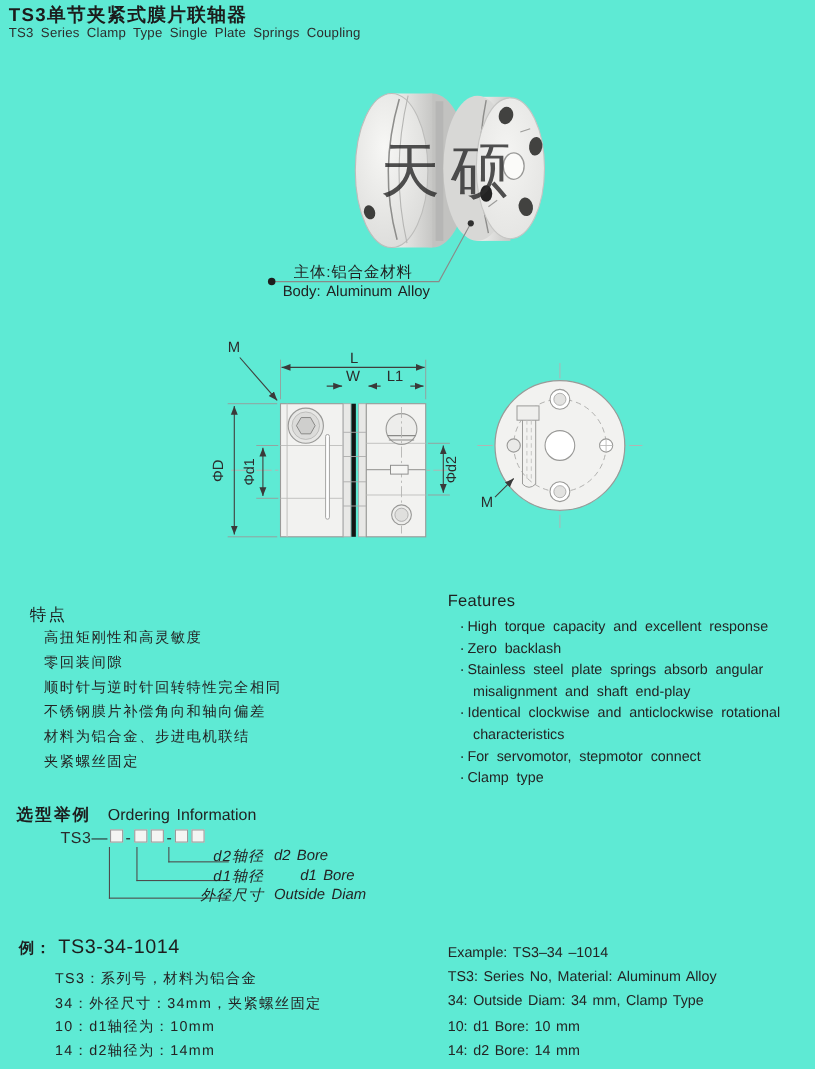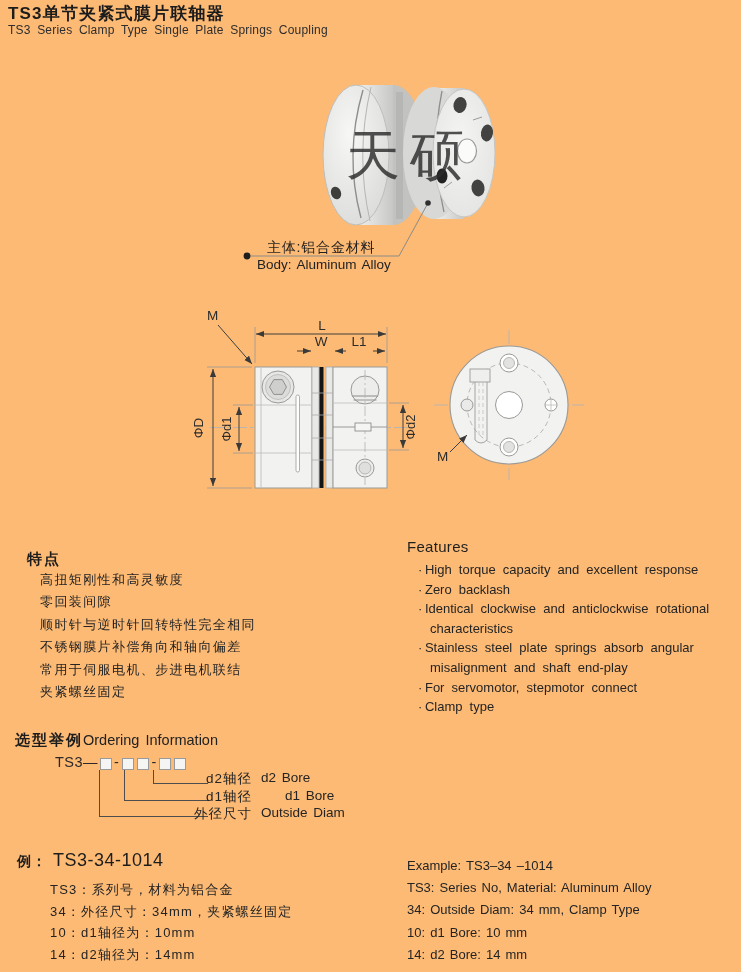--- a/index.html
+++ b/index.html
@@ -1,53 +1,53 @@
 <!DOCTYPE html>
 <html><head>
 <meta charset="utf-8">
 <style>
   html,body{margin:0;padding:0;background:#fff;}
-  .page{position:relative;width:741px;height:972px;background:#fdba74;overflow:hidden;
+  .page{position:relative;width:741px;height:972px;background:#5eead4;overflow:hidden;
         font-family:"Liberation Sans","DejaVu Sans",sans-serif;color:#222;}
   .abs{position:absolute;}
   ul{list-style:none;margin:0;padding:0;}
 
   
   .title-zh{left:8px;top:2px;font-size:17px;font-weight:bold;letter-spacing:1.2px;color:#1c1c1c;}
   .title-en{left:8px;top:23px;font-size:12px;color:#2d2d2d;word-spacing:3px;letter-spacing:.2px;}
 
   
   .product-svg{left:230px;top:60px;}
   .callout-zh{left:267px;top:239px;font-size:14px;letter-spacing:.8px;color:#1f1f1f;}
   .callout-en{left:257px;top:257px;font-size:13.5px;word-spacing:2px;color:#222;}
 
   
   .drawing-svg{left:150px;top:290px;}
   svg text{font-family:"Liberation Sans","DejaVu Sans",sans-serif;fill:#2c2c2c;}
 
   
-  .feat-zh-h{left:15px;top:550px;font-size:15px;font-weight:bold;letter-spacing:2px;color:#1c1c1c;padding-left:12px;}
+  .feat-zh-h{left:15px;top:550px;font-size:15px;font-weight:normal;letter-spacing:2px;color:#1c1c1c;padding-left:12px;}
   .feat-zh-list{left:40px;top:569px;font-size:13px;line-height:22.4px;letter-spacing:1.4px;color:#242424;}
   .feat-en-h{left:407px;top:538px;font-size:15px;color:#1f1f1f;letter-spacing:.3px;}
   .feat-en-list{left:418px;top:560px;width:322px;font-size:13px;line-height:19.6px;word-spacing:3.5px;color:#242424;}
   .feat-en-list li{padding-left:12px;text-indent:-12px;}
   .feat-en-list li::before{content:"\00B7\2009";}
 
   
-  .order-h{left:15px;top:731px;display:flex;align-items:baseline;}
+  .order-h{left:15px;top:731px;display:flex;align-items:baseline;gap:15px;}
   .order-h .zh{font-size:15px;font-weight:bold;letter-spacing:2px;color:#1c1c1c;}
   .order-h .en{font-size:14.5px;color:#222;word-spacing:2px;}
-  .code-row{left:55px;top:754px;display:flex;align-items:flex-end;font-size:14.5px;letter-spacing:.5px;color:#2a2a2a;}
+  .code-row{left:55px;top:754px;display:flex;align-items:flex-start;font-size:14.5px;letter-spacing:.5px;color:#2a2a2a;}
   .obox{display:inline-block;width:12px;height:12px;border:1px solid #9a9a9a;background:#f5f5f3;margin:0 1.5px;box-sizing:border-box;}
   .osep{margin:0 1px;}
   .conn{position:absolute;border-left:1px solid #4d4d4d;border-bottom:1px solid #4d4d4d;}
   .conn-d2{left:153px;top:770px;width:54px;height:13px;}
   .conn-d1{left:124px;top:770px;width:83px;height:30px;}
   .conn-od{left:99px;top:770px;width:108px;height:46px;}
-  .order-row{left:100px;display:flex;font-size:13.5px;color:#242424;}
+  .order-row{left:88px;display:flex;font-size:13.5px;color:#242424;font-style:italic;}
   .order-row .zh{display:inline-block;width:152px;text-align:right;letter-spacing:1px;}
   .order-row .en{margin-left:9px;word-spacing:2px;white-space:nowrap;}
   .row-d2{top:770px;} .row-d1{top:788px;gap:24px;} .row-od{top:805px;}
 
   
   .ex-zh-head{left:17px;top:850px;display:flex;align-items:baseline;}
   .ex-zh-label{font-size:14px;font-weight:bold;letter-spacing:1px;color:#1d1d1d;}
   .ex-zh-code{font-size:18px;margin-left:6px;letter-spacing:.5px;color:#1d1d1d;}
   .ex-zh-lines{left:50px;top:879px;font-size:13px;line-height:21.6px;letter-spacing:1.2px;color:#242424;}
   .ex-en-lines{left:407px;top:855px;font-size:13px;line-height:22.2px;word-spacing:1.5px;color:#242424;}
@@ -217,29 +217,29 @@
       <text x="287" y="171" font-size="13.5">M</text>
     </g>
   </svg>
 
   <div class="abs feat-zh-h">特点</div>
   <ul class="abs feat-zh-list">
     <li>高扭矩刚性和高灵敏度</li>
     <li>零回装间隙</li>
     <li>顺时针与逆时针回转特性完全相同</li>
     <li>不锈钢膜片补偿角向和轴向偏差</li>
-    <li>常用于伺服电机、步进电机联结</li>
+    <li>材料为铝合金、步进电机联结</li>
     <li>夹紧螺丝固定</li>
   </ul>
   <div class="abs feat-en-h">Features</div>
   <ul class="abs feat-en-list">
     <li>High torque capacity and excellent response</li>
     <li>Zero backlash</li>
+    <li>Stainless steel plate springs absorb angular misalignment and shaft end-play</li>
     <li>Identical clockwise and anticlockwise rotational characteristics</li>
-    <li>Stainless steel plate springs absorb angular misalignment and shaft end-play</li>
     <li>For servomotor, stepmotor connect</li>
     <li>Clamp type</li>
   </ul>
 
   <div class="abs order-h">
     <span class="zh">选型举例</span>
     <span class="en">Ordering Information</span>
   </div>
   <div class="abs code-row">
     <span>TS3—</span>

